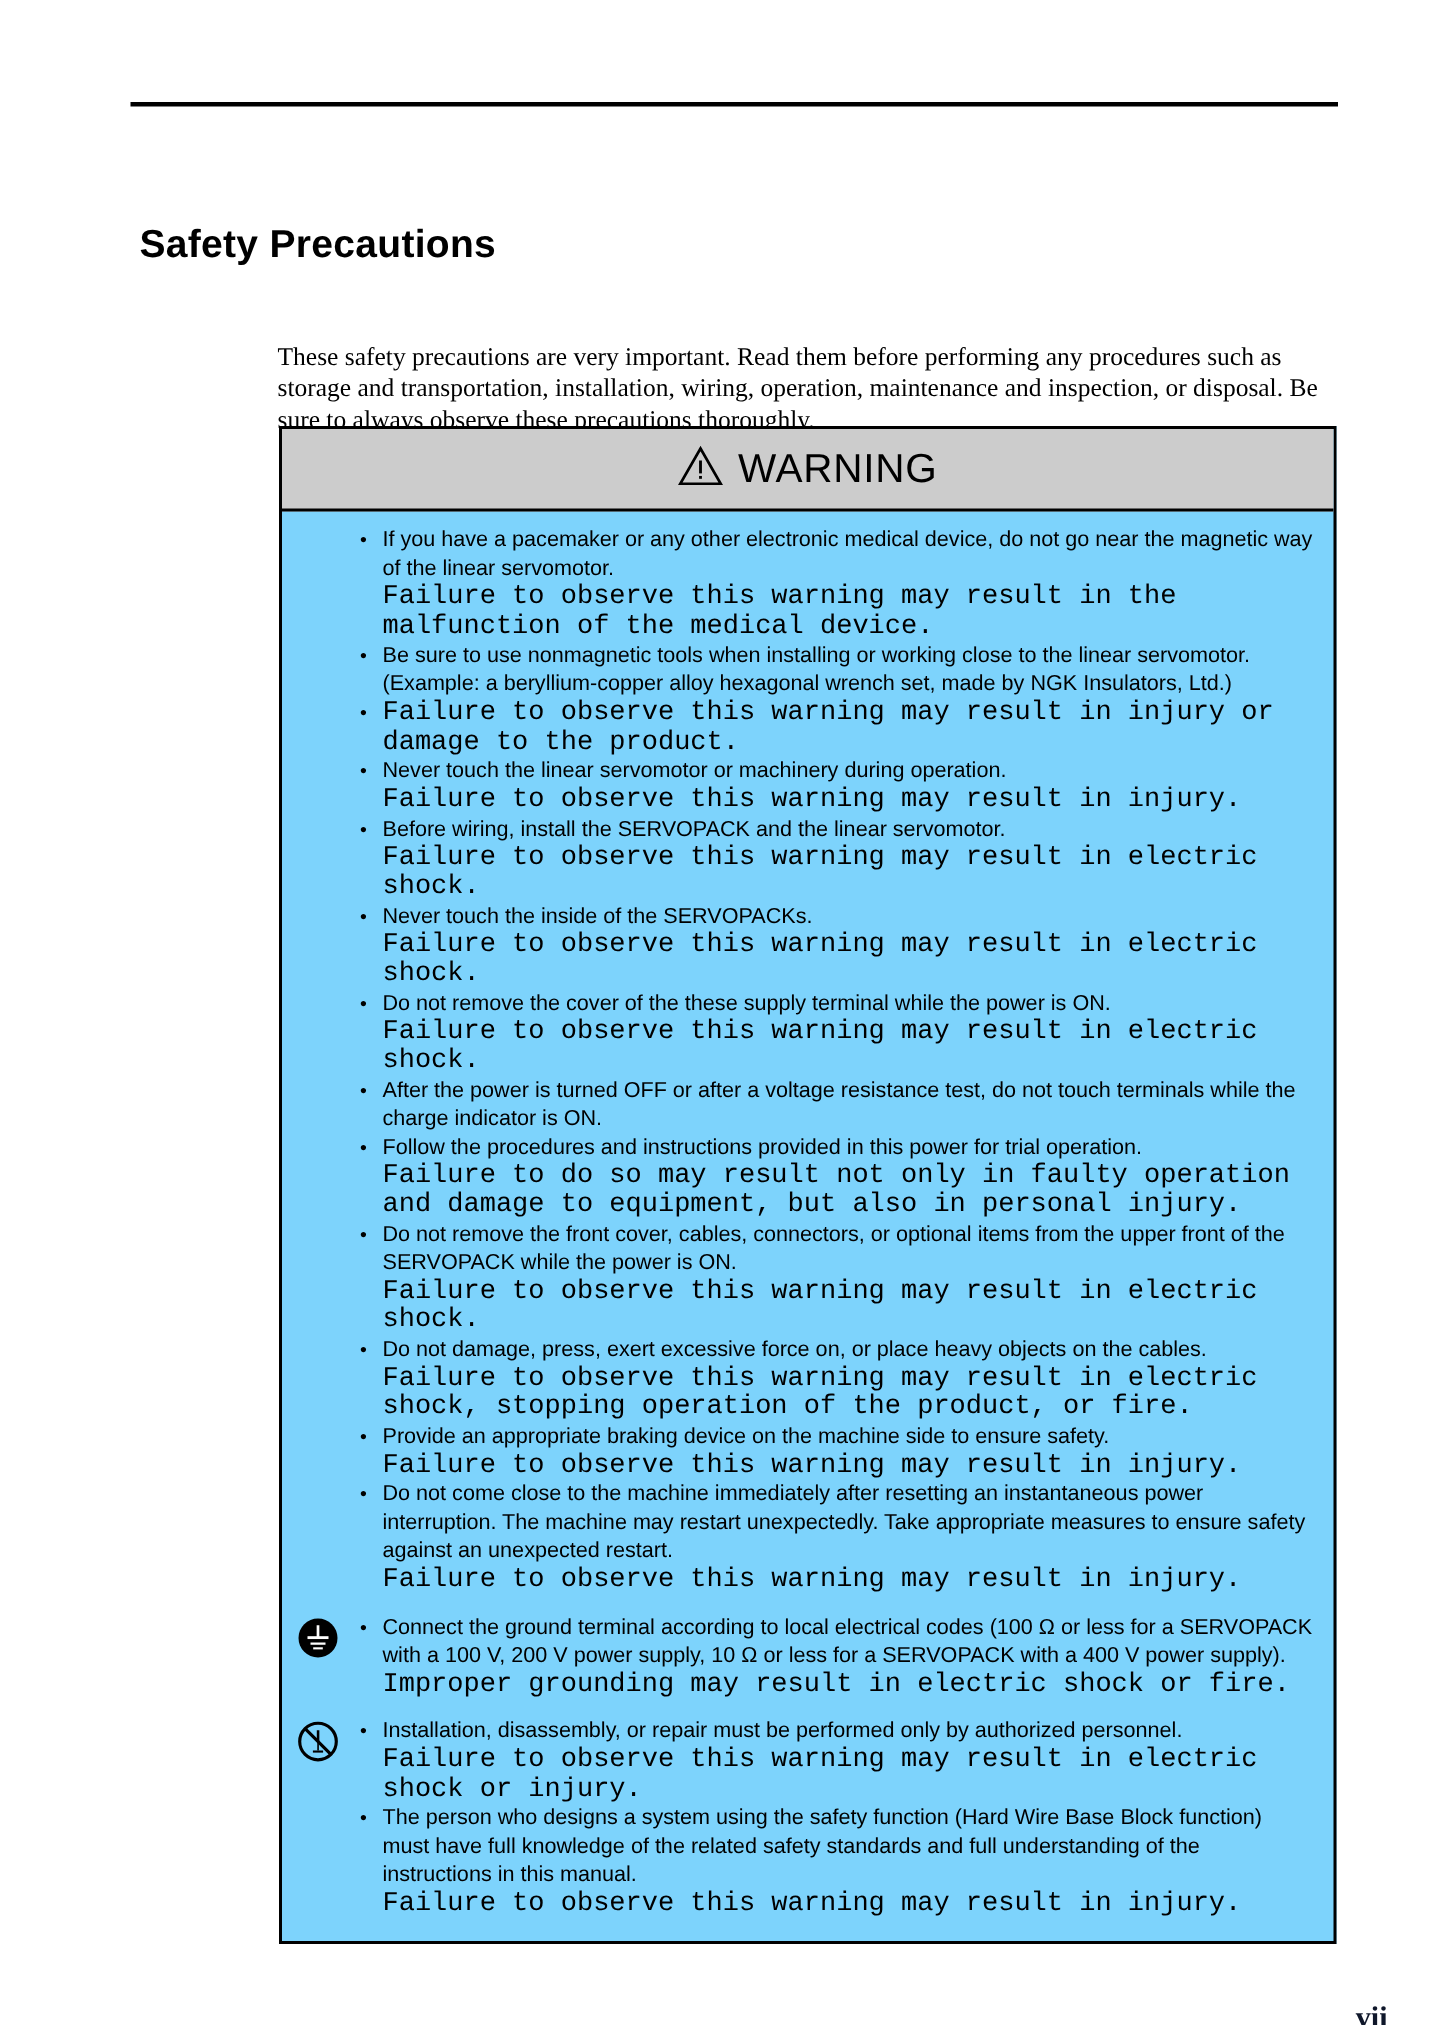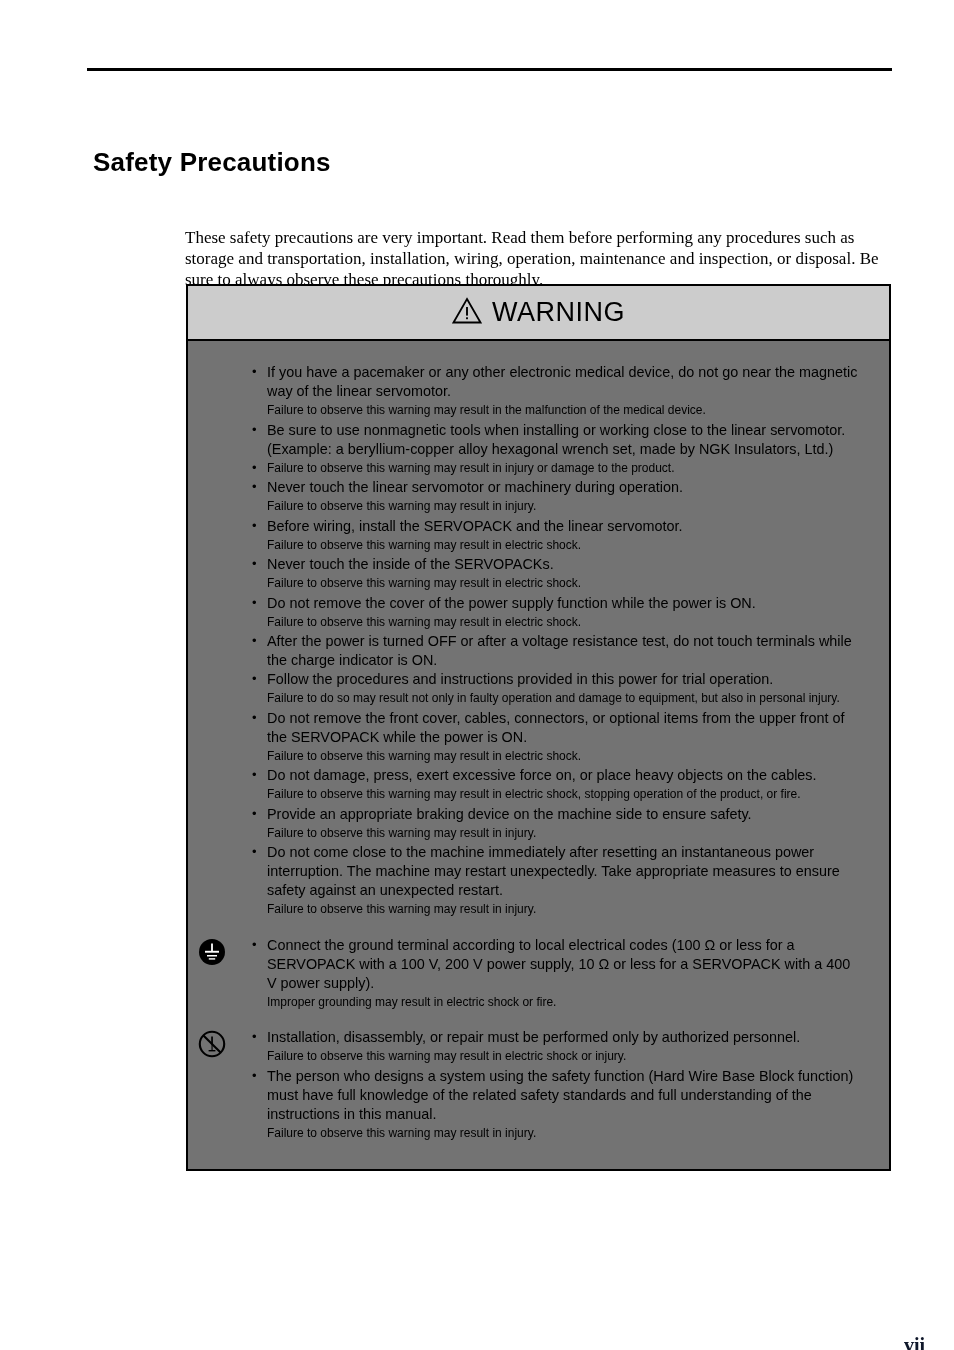--- a/index.html
+++ b/index.html
@@ -58,21 +58,21 @@
   }
 
   
   .warning-box {
     position: absolute;
     left: 186px;
     top: 284px;
     width: 705px;
     border: 2px solid #000000;
     box-sizing: border-box;
-    background: #737373;
+    background: #7dd3fc;
   }
 
   .warning-header {
     background: #cccccc;
     border-bottom: 2px solid #000000;
     height: 53px;
     display: flex;
     align-items: center;
     justify-content: center;
     gap: 10px;
@@ -107,21 +107,21 @@
 
   .gutter-icon {
     position: absolute;
     left: 0px;
     top: 2px;
     width: 28px;
     height: 28px;
   }
 
   ul.items {
-    margin: 16px;
+    margin: 4px;
     padding: 0;
     list-style: none;
   }
 
   li.item {
     position: relative;
     padding-left: 17px;
     margin: 0;
   }
 
@@ -137,22 +137,22 @@
   }
 
   .item-main {
     font-family: "Liberation Sans", sans-serif;
     font-size: 14.4px;
     line-height: 19px;
     color: #000000;
   }
 
   .item-note {
-    font-family: Liberation Sans, sans-serif;
-    font-size: 12px;
+    font-family: Liberation Mono, monospace;
+    font-size: 18px;
     line-height: 19.5px;
     color: #000000;
   }
 
   
   .page-number {
     position: absolute;
     left: 0;
     top: 1334px;
     width: 925px;
@@ -206,21 +206,21 @@
             </li>
             <li class="item">
               <div class="item-main">Before wiring, install the SERVOPACK and the linear servomotor.</div>
               <div class="item-note">Failure to observe this warning may result in electric shock.</div>
             </li>
             <li class="item">
               <div class="item-main">Never touch the inside of the SERVOPACKs.</div>
               <div class="item-note">Failure to observe this warning may result in electric shock.</div>
             </li>
             <li class="item">
-              <div class="item-main">Do not remove the cover of the power supply function while the power is ON.</div>
+              <div class="item-main">Do not remove the cover of the these supply terminal while the power is ON.</div>
               <div class="item-note">Failure to observe this warning may result in electric shock.</div>
             </li>
             <li class="item">
               <div class="item-main">After the power is turned OFF or after a voltage resistance test, do not touch terminals while the charge indicator is ON.</div>
             </li>
             <li class="item">
               <div class="item-main">Follow the procedures and instructions provided in this power for trial operation.</div>
               <div class="item-note">Failure to do so may result not only in faulty operation and damage to equipment, but also in personal injury.</div>
             </li>
             <li class="item">

